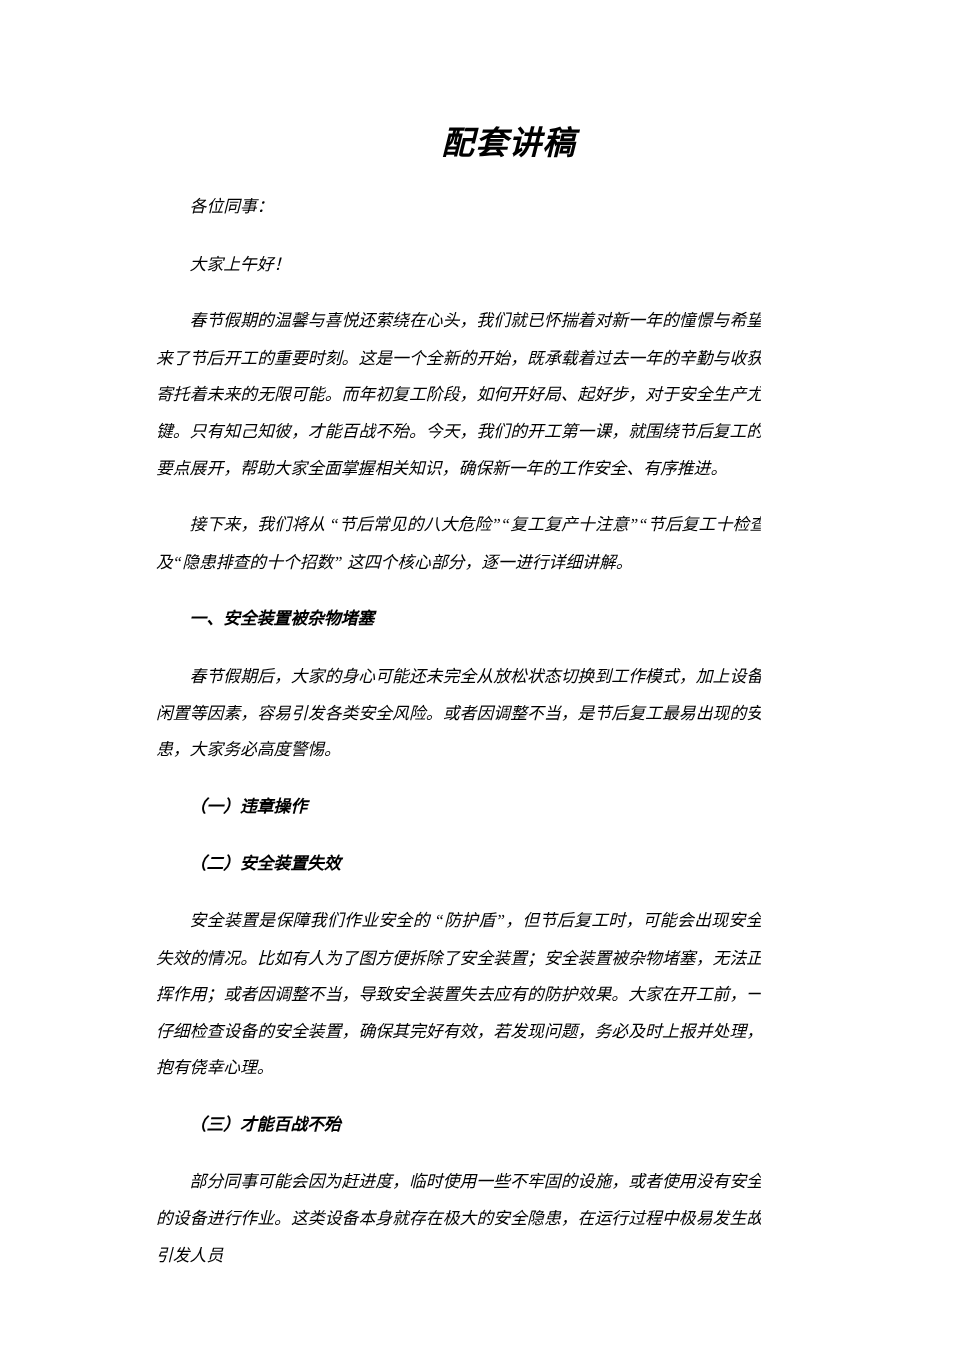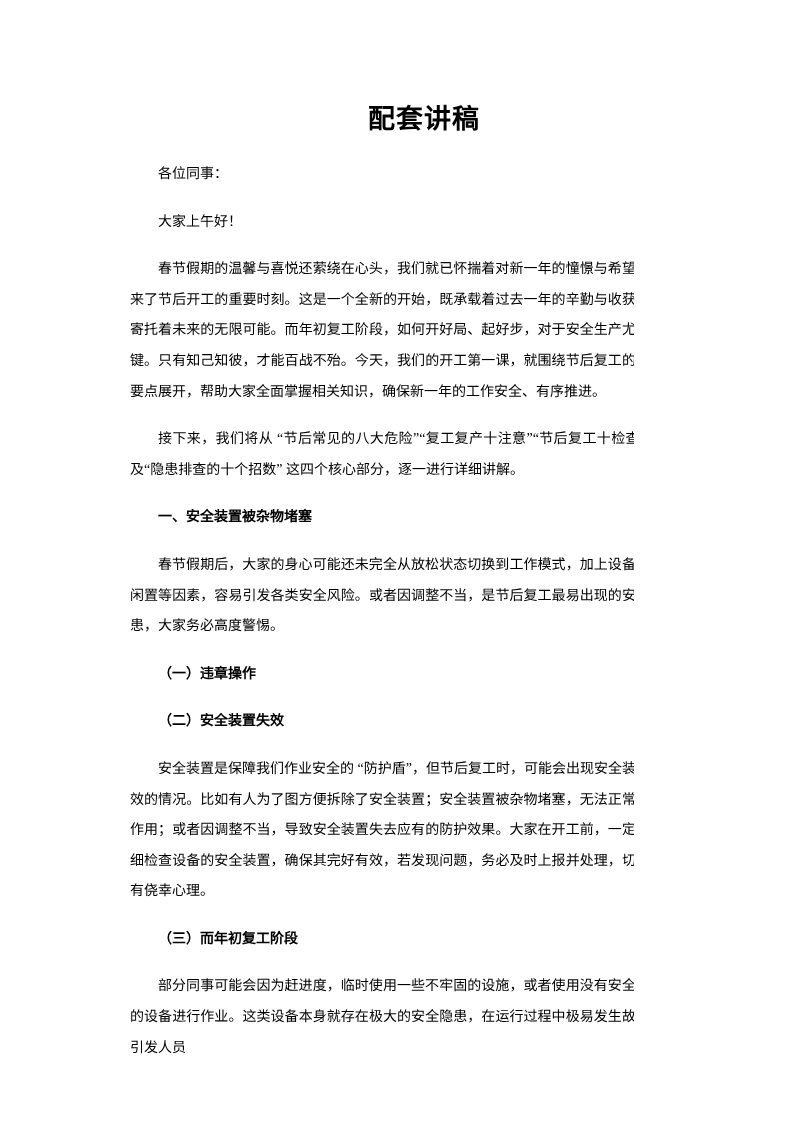--- a/index.html
+++ b/index.html
@@ -8,20 +8,21 @@
     background: #ffffff;
   }
   .page {
     position: relative;
     width: 634px;
     height: 1123px;
     background: #ffffff;
     overflow: hidden;
     font-family: "Liberation Serif", "DejaVu Serif", serif;
     color: #000000;
+    font-style: italic;
   }
   .content {
     position: absolute;
     left: 113px;
     top: 96px;
     width: 568px;
   }
   .doc-title {
     font-size: 27px;
     font-weight: bold;
@@ -63,18 +64,18 @@
 
     <p class="para">春节假期后，大家的身心可能还未完全从放松状态切换到工作模式，加上设备长期闲置等因素，容易引发各类安全风险。或者因调整不当，是节后复工最易出现的安全隐患，大家务必高度警惕。</p>
 
     <p class="para heading">（一）违章操作</p>
 
 
     <p class="para heading">（二）安全装置失效</p>
 
     <p class="para">安全装置是保障我们作业安全的 “防护盾”，但节后复工时，可能会出现安全装置失效的情况。比如有人为了图方便拆除了安全装置；安全装置被杂物堵塞，无法正常发挥作用；或者因调整不当，导致安全装置失去应有的防护效果。大家在开工前，一定要仔细检查设备的安全装置，确保其完好有效，若发现问题，务必及时上报并处理，切勿抱有侥幸心理。</p>
 
-    <p class="para heading">（三）而年初复工阶段</p>
+    <p class="para heading">（三）才能百战不殆</p>
 
     <p class="para">部分同事可能会因为赶进度，临时使用一些不牢固的设施，或者使用没有安全装置的设备进行作业。这类设备本身就存在极大的安全隐患，在运行过程中极易发生故障，引发人员</p>
 
   </div>
 </div>
 
 </body></html>

